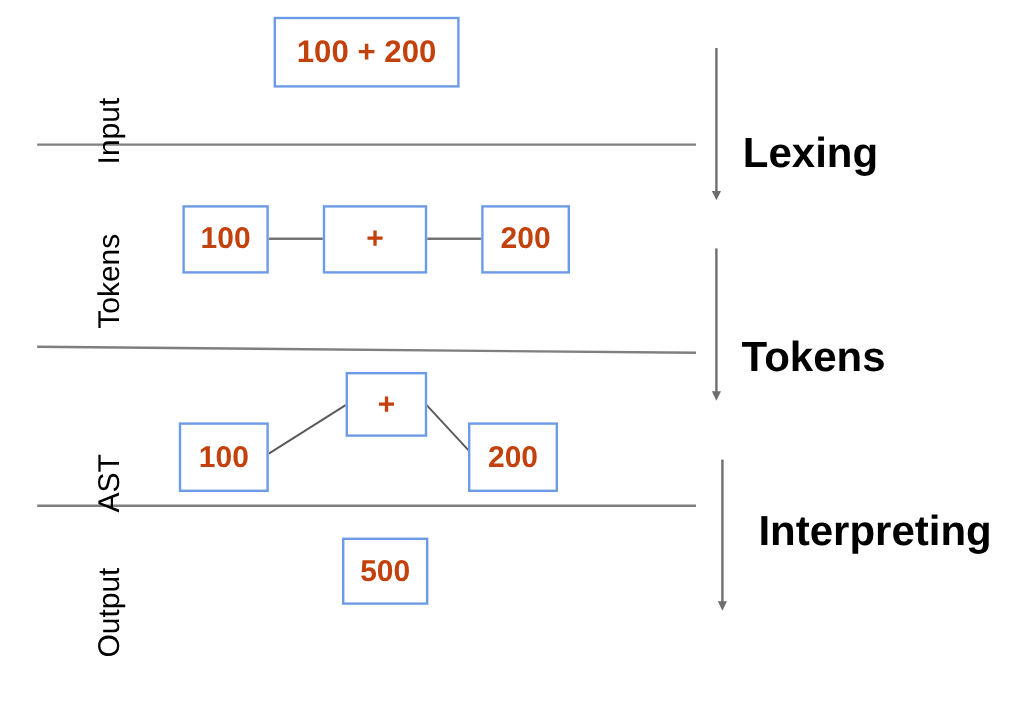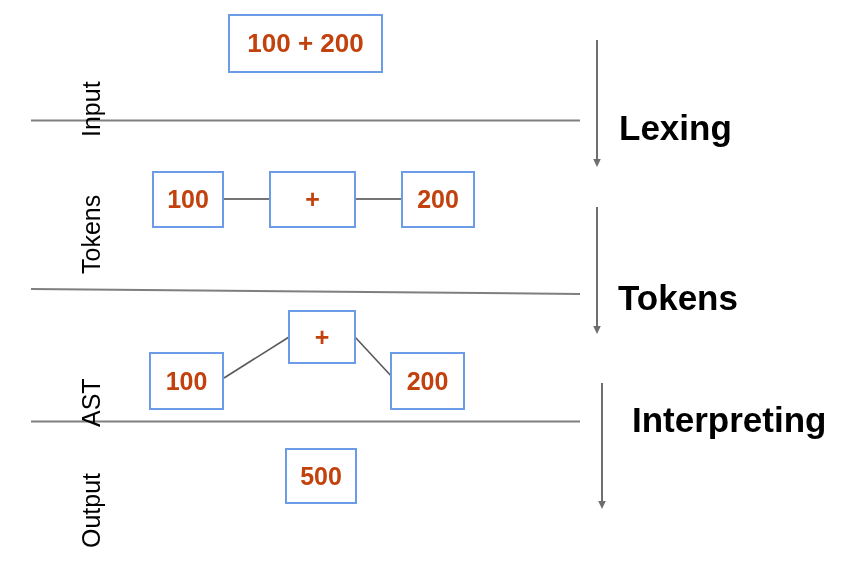--- a/index.html
+++ b/index.html
@@ -95,21 +95,21 @@
   <div class="stage-label" style="left:106px; top:245px;">Tokens</div>
 
   <div class="stage-label" style="left:106px; top:398px;">AST</div>
 
   <div class="stage-label" style="left:106px; top:519px;">Output</div>
 
   <div class="phase-label" style="left:619px; top:108px;">Lexing</div>
 
   <div class="phase-label" style="left:618px; top:278px;">Tokens</div>
 
-  <div class="phase-label" style="left:632px; top:400px;">Interpreting</div>
+  <div class="phase-label" style="left:632px; top:423px;">Interpreting</div>
 
   <div class="node-box wide" style="left:228px; top:14px; width:155px; height:59px;">100 + 200</div>
 
   <div class="node-box" style="left:152px; top:171px; width:72px; height:57px;">100</div>
 
   <div class="node-box" style="left:269px; top:171px; width:87px; height:57px;">+</div>
 
   <div class="node-box" style="left:401px; top:171px; width:74px; height:57px;">200</div>
 
   <div class="node-box" style="left:288px; top:310px; width:68px; height:54px;">+</div>

